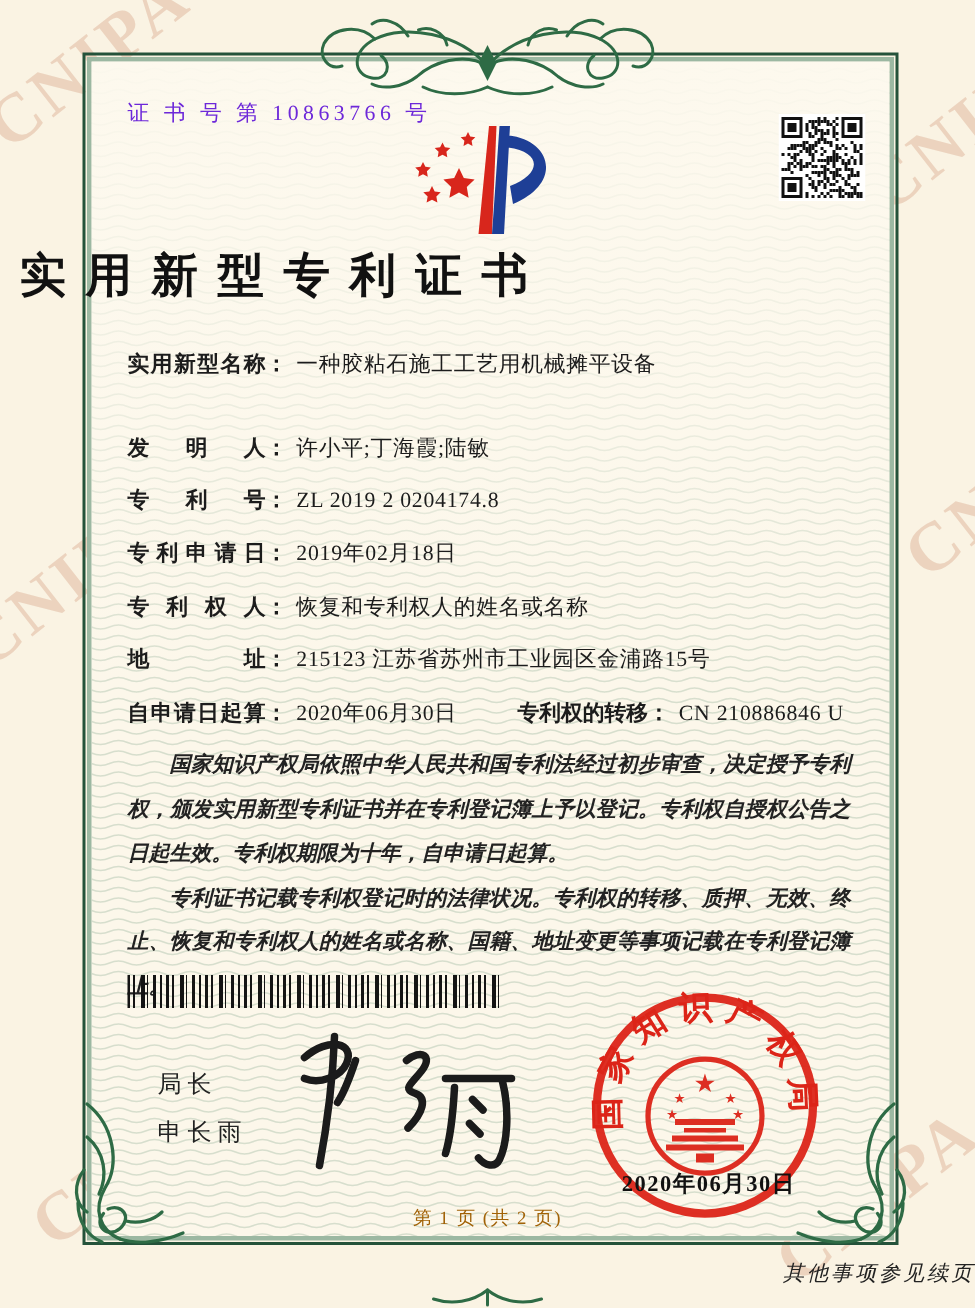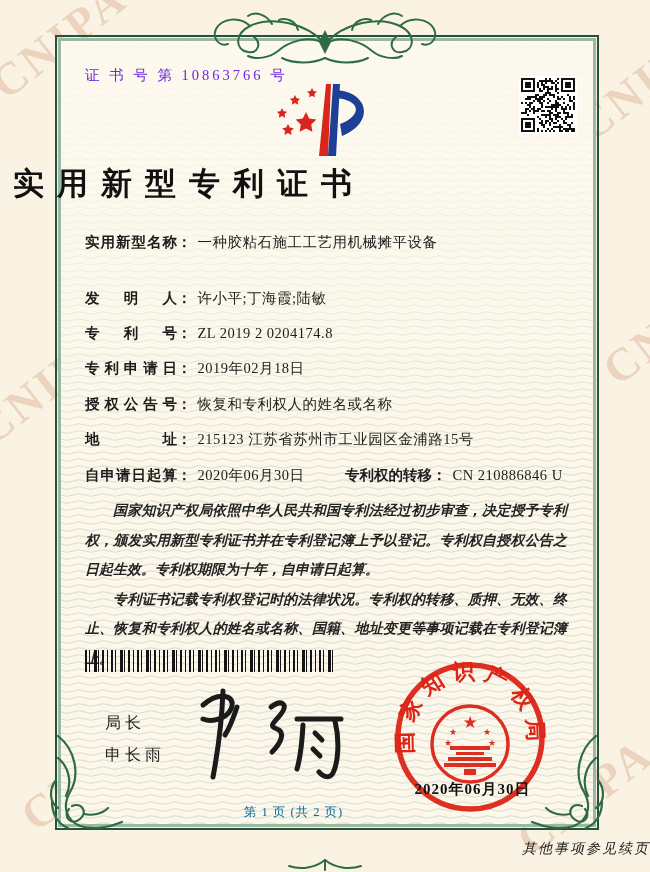--- a/index.html
+++ b/index.html
@@ -60,32 +60,32 @@
     background:repeating-linear-gradient(90deg,
       #141414 0 2px, transparent 2px 4px,
       #141414 4px 5px, transparent 5px 9px,
       #141414 9px 12px, transparent 12px 13px,
       #141414 13px 14px, transparent 14px 17px,
       #141414 17px 19px, transparent 19px 22px,
       #141414 22px 23px, transparent 23px 26px);
   }
   .commissioner {
     position:absolute; left:105px; top:708px;
-    font-family:Liberation Mono, monospace; font-size:16px;
+    font-family:Liberation Sans, sans-serif; font-size:16px;
     color:#222; letter-spacing:4px; line-height:32px; font-weight:500;
   }
   .signature { position:absolute; left:185px; top:685px; }
   .seal { position:absolute; left:390px; top:656px; }
   .seal-date {
     position:absolute; left:395px; top:780px; width:155px; text-align:center;
     font-size:15px; color:#111; letter-spacing:1px; font-weight:bold; z-index:5;
   }
   .page-info {
-    position:absolute; left:0; top:804px; width:587px; text-align:center;
-    font-size:12.5px; color:#0369a1; letter-spacing:1px; z-index:5;
+    position:absolute; left:0; top:804px; width:650px; text-align:center;
+    font-size:12.5px; color:#a16207; letter-spacing:1px; z-index:5;
   }
   .continuation {
     position:absolute; left:0; top:840px; width:650px; text-align:right;
     font-size:14px; color:#222; font-style:italic; letter-spacing:2px; z-index:5;
   }
 </style>
 </head>
 <body>
 
 <div class="page">
@@ -428,21 +428,21 @@
     <div class="field-row" style="top:289px">
       <span><span class="jlabel">发明人</span><span class="colon">：</span></span><span class="fvalue">许小平;丁海霞;陆敏</span>
     </div>
     <div class="field-row" style="top:324px">
       <span><span class="jlabel">专利号</span><span class="colon">：</span></span><span class="fvalue">ZL 2019 2 0204174.8</span>
     </div>
     <div class="field-row" style="top:359px">
       <span><span class="jlabel">专利申请日</span><span class="colon">：</span></span><span class="fvalue">2019年02月18日</span>
     </div>
     <div class="field-row" style="top:395px">
-      <span><span class="jlabel">授权公告号</span><span class="colon">：</span></span><span class="fvalue">恢复和专利权人的姓名或名称</span>
+      <span><span class="jlabel">专利权人</span><span class="colon">：</span></span><span class="fvalue">恢复和专利权人的姓名或名称</span>
     </div>
     <div class="field-row" style="top:430px">
       <span><span class="jlabel">地址</span><span class="colon">：</span></span><span class="fvalue">215123 江苏省苏州市工业园区金浦路15号</span>
     </div>
     <div class="field-row" style="top:466px">
       <span><span class="jlabel">自申请日起算</span><span class="colon">：</span></span><span class="fvalue">2020年06月30日</span>
     </div>
     <div class="grant-no">
       <span><span style="font-weight:bold">专利权的转移</span><span class="colon">：</span></span><span class="fvalue">CN 210886846 U</span>
     </div>

